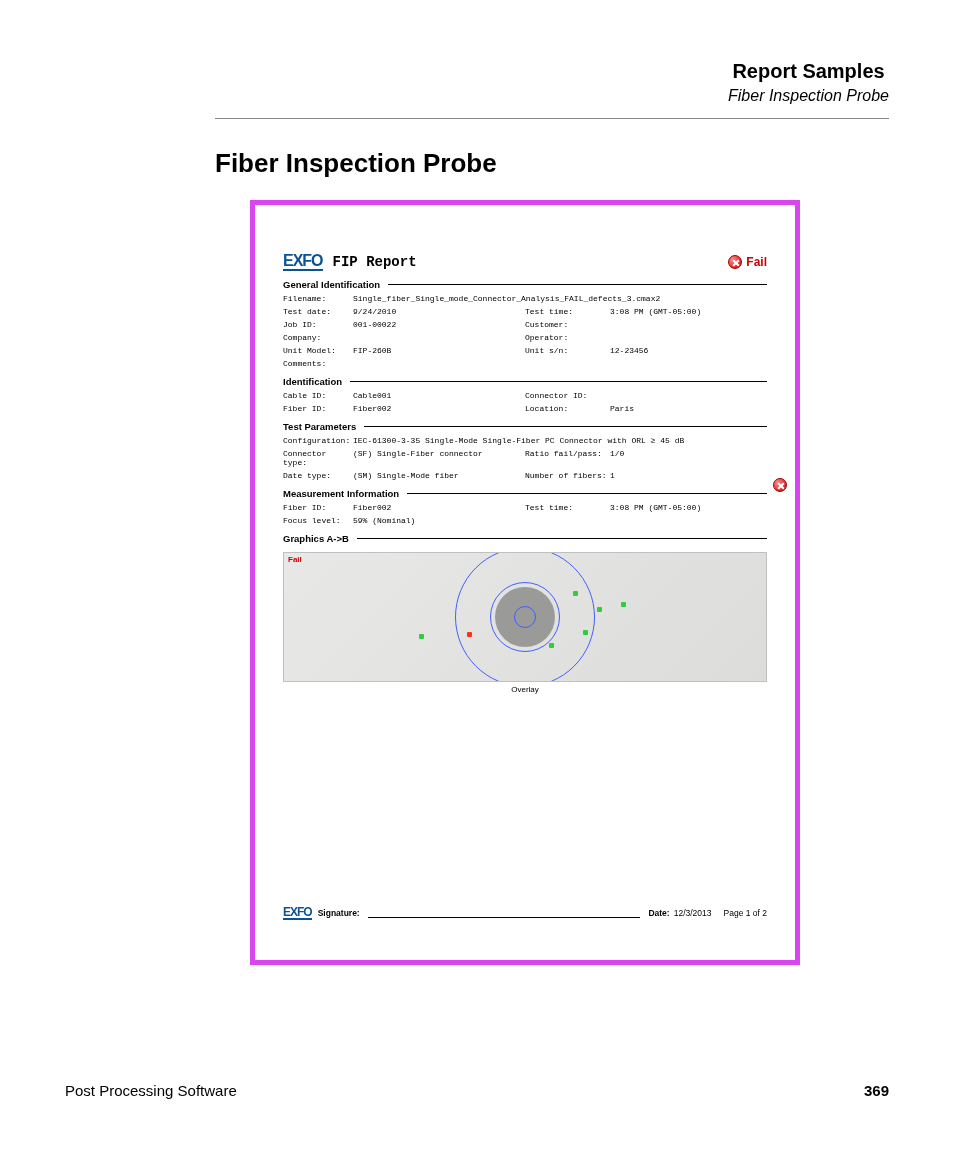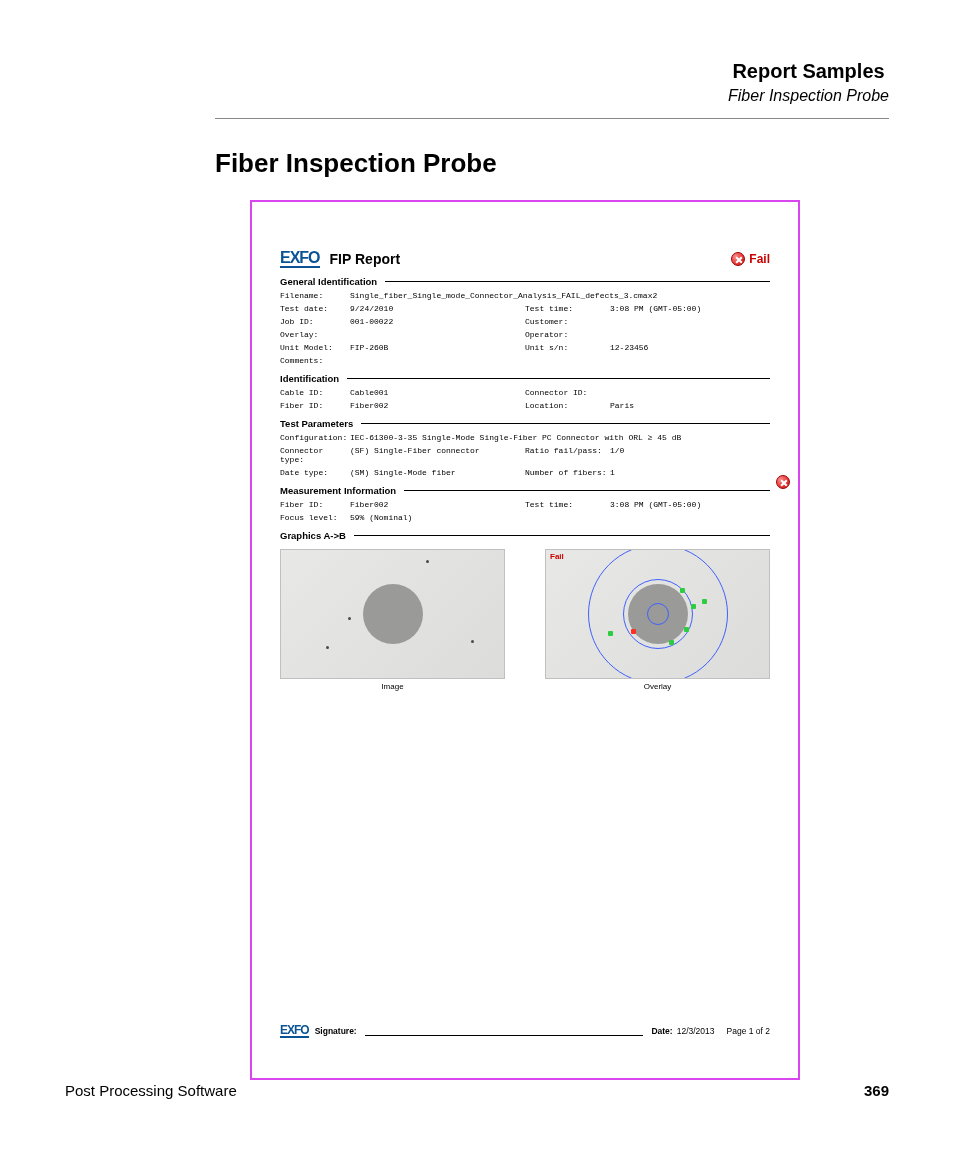--- a/index.html
+++ b/index.html
@@ -39,40 +39,40 @@
     top: 148px;
     left: 215px;
     font-size: 26px;
     font-weight: bold;
   }
   .report-frame {
     position: absolute;
     top: 200px;
     left: 250px;
     width: 550px;
-    height: 880px;
-    border: 2px solid #d946ef;
+    height: 765px;
+    border: 5px solid #d946ef;
     padding: 48px 28px 20px 28px;
     font-size: 9px;
   }
   .rep-top {
     display: flex;
     align-items: center;
     justify-content: space-between;
   }
   .rep-top-left { display:flex; align-items:center; gap:10px; }
   .exfo-logo {
     font-weight: 900;
     color: #0b5394;
     font-size: 16px;
     letter-spacing: -1px;
     border-bottom: 2px solid #0b5394;
     line-height: 1;
   }
-  .fip-title { font-size: 14px; font-weight: bold; }
+  .fip-title { font-size: 14px; font-weight: bold; font-family: Liberation Mono, monospace; }
   .fail-badge { display:flex; align-items:center; gap:4px; }
   .fail-circ {
     width: 14px; height:14px; border-radius:50%;
     background: radial-gradient(circle at 30% 30%, #ff8a8a, #cc0000);
     border:1px solid #a00000; position:relative;
   }
   .fail-circ::before, .fail-circ::after {
     content:""; position:absolute; left:3px; top:6px; width:8px; height:2px; background:#fff; transform:rotate(45deg);
   }
   .fail-circ::after { transform:rotate(-45deg); }
@@ -190,21 +190,21 @@
         <span class="lab">Job ID:</span>
         <span class="val">001-00022</span>
       </div>
     <div class="cell r">
         <span class="lab">Customer:</span>
         <span class="val"></span>
       </div>
   </div>
   <div class="row">
     <div class="cell">
-        <span class="lab">Overlay:</span>
+        <span class="lab">Company:</span>
         <span class="val"></span>
       </div>
     <div class="cell r">
         <span class="lab">Operator:</span>
         <span class="val"></span>
       </div>
   </div>
   <div class="row">
     <div class="cell">
         <span class="lab">Unit Model:</span>
@@ -300,30 +300,20 @@
         <span class="lab">Focus level:</span>
         <span class="val">59% (Nominal)</span>
       </div>
     </div>
 
   <div class="sect-head">
     <span>Graphics   A-&gt;B</span>
       <span class="line"></span>
   </div>
   <div class="graphics-row">
-    <div class="gfx">
-      <div class="gfx-box">
-        <div class="core"></div>
-        <div class="spk" style="left:20%;top:75%"></div>
-        <div class="spk" style="left:65%;top:8%"></div>
-        <div class="spk" style="left:85%;top:70%"></div>
-        <div class="spk" style="left:30%;top:52%"></div>
-      </div>
-      <div class="gfx-label">Image</div>
-    </div>
     <div class="gfx">
       <div class="gfx-box overlay">
         <div class="ov-fail">Fail</div>
         <div class="core"></div>
         <div class="ring1"></div>
           <div class="ring2"></div>
           <div class="ring3"></div>
         <div class="mark-g" style="left:60%;top:30%"></div>
         <div class="mark-g" style="left:65%;top:42%"></div>
         <div class="mark-g" style="left:62%;top:60%"></div>

